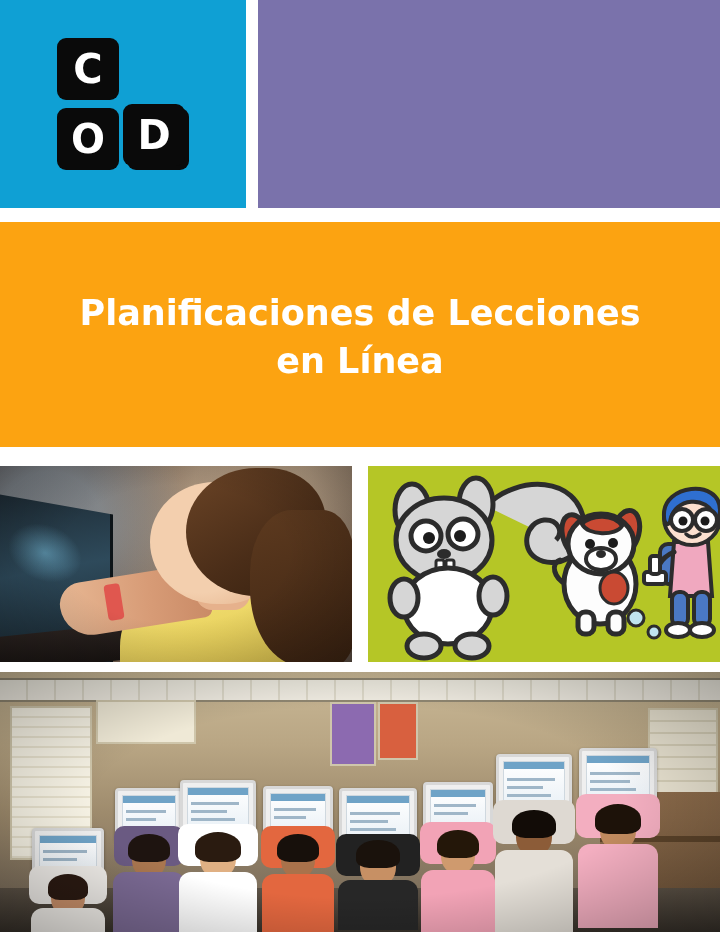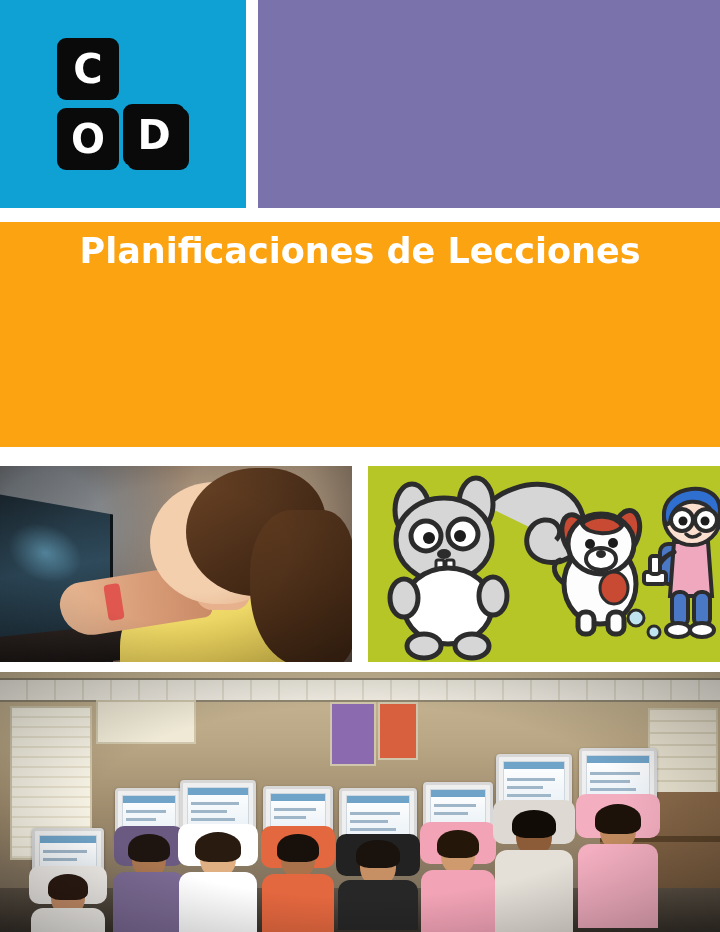--- a/index.html
+++ b/index.html
@@ -75,21 +75,21 @@
 
   
   .title-band {
     position: absolute;
     left: 0;
     top: 222px;
     width: 720px;
     height: 225px;
     background: #fca311;
     display: flex;
-    align-items: flex-start;
+    align-items: center;
     justify-content: center;
   }
   .title-text {
     color: #ffffff;
     font-family: "DejaVu Sans", sans-serif;
     font-weight: 700;
     font-size: 35px;
     line-height: 1.35;
     text-align: center;
     max-width: 640px;
@@ -396,20 +396,21 @@
   </div>
 
   <div style="position:absolute; left:123px; top:104px; width:62px; height:62px;
               background:#0a0a0a; border-radius:9px; color:#ffffff;
               font-family:'DejaVu Sans', sans-serif; font-weight:700; font-size:40px;
               line-height:62px; text-align:center;">D</div>
 
   <div class="title-band">
     <div class="title-text">
       <div>Planificaciones de Lecciones</div>
+      <div>en Línea</div>
     </div>
   </div>
 
   <div class="mid-row">
 
     <div class="photo-girl">
       <div class="bg"></div>
       <div class="laptop-screen"></div>
       <div class="laptop-glow"></div>
       <div class="laptop-base"></div>

